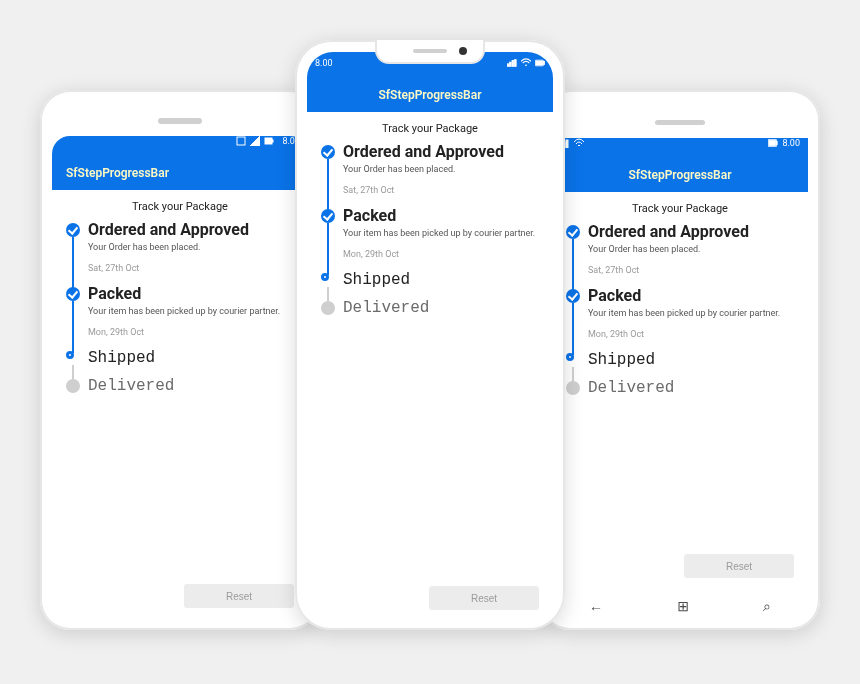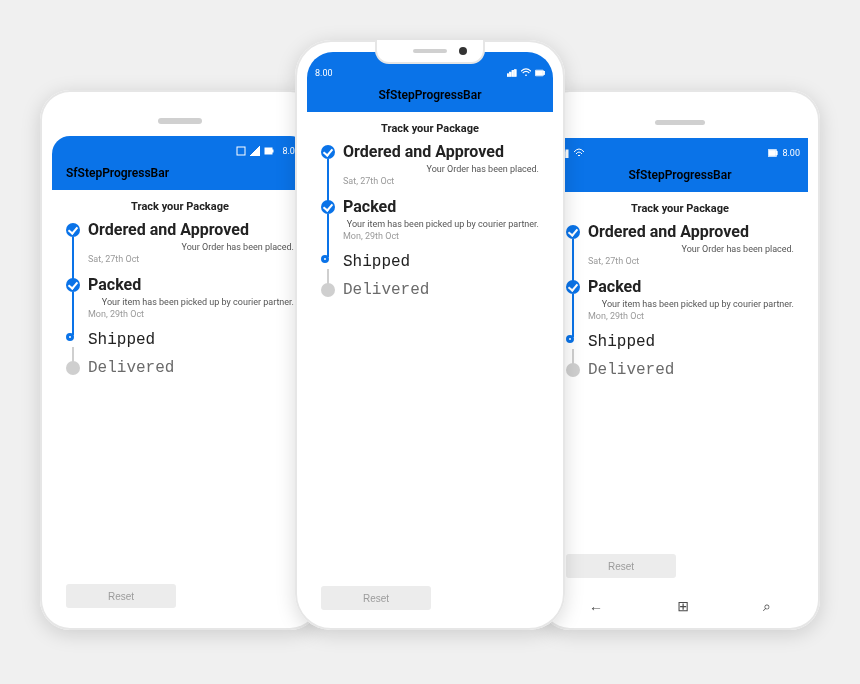--- a/index.html
+++ b/index.html
@@ -65,44 +65,44 @@
   
   .win-hw {
     position: absolute; bottom: 10px; left: 12px; right: 12px; height: 28px;
     display: flex; justify-content: space-around; align-items: center;
     color: #4a4a4a; font-size: 14px;
   }
 
   
   .statusbar {
     height: 20px; background: #0a73e8; color: #fff;
-    display: flex; align-items: flex-end; font-size: 9px; padding: 0 8px;
+    display: flex; align-items: flex-start; font-size: 9px; padding: 0 8px;
     flex: 0 0 auto;
   }
   .statusbar.android { justify-content: flex-end; gap: 4px; }
   .statusbar.ios { justify-content: space-between; height: 26px; padding-top: 6px; }
   .statusbar.windows { justify-content: space-between; }
   .statusbar .icons { display: flex; gap: 4px; align-items: center; }
   .statusbar svg { width: 10px; height: 10px; fill: #fff; stroke: #fff; }
 
   
   .appbar {
-    background: #0a73e8; color: #000000;
+    background: #0a73e8; color: #fef9c3;
     height: 34px; display: flex; align-items: center; justify-content: center;
     font-size: 12px; font-weight: 600; flex: 0 0 auto;
   }
   .appbar.left { justify-content: flex-start; padding-left: 14px; }
 
   
   .content {
     flex: 1 1 auto; display: flex; flex-direction: column; overflow: hidden;
     padding: 10px 14px 6px;
   }
   .page-title {
-    text-align: center; font-size: 11px; font-weight: 700; color: #222;
+    text-align: center; font-size: 11px; font-weight: 400; color: #222;
     margin-bottom: 10px;
   }
 
   .steps { flex: 1; position: relative; }
   .step {
     position: relative; padding-left: 22px; padding-bottom: 14px;
   }
   .step:last-child { padding-bottom: 0; }
   
   .step::before {
@@ -122,25 +122,25 @@
     content: ""; position: absolute; left: 4px; top: 2px;
     width: 4px; height: 7px; border: solid #fff; border-width: 0 2px 2px 0;
     transform: rotate(40deg);
   }
   .step.active .marker {
     background: #fff; border: 3px solid #0a73e8; width: 8px; height: 8px;
   }
   .step-title { font-size: 16px; font-weight: 700; color: #222; line-height: 14px; }
   .step.pending .step-title, .step.active .step-title { font-weight: 500; color: #6b6b6b; font-family: Liberation Mono, monospace; }
   .step.active .step-title { color: #222; }
-  .step-desc { font-size: 9px; color: #555; margin-top: 4px; line-height: 12px; text-align: right; }
-  .step-date { font-size: 9px; color: #9a9a9a; margin-top: 1px; }
+  .step-desc { font-size: 9px; color: #555; margin-top: 4px; line-height: 12px; }
+  .step-date { font-size: 9px; color: #9a9a9a; margin-top: 10px; }
 
   .reset-bar {
-    flex: 0 0 auto; display: flex; justify-content: flex-start; padding: 6px 0 2px;
+    flex: 0 0 auto; display: flex; justify-content: flex-end; padding: 6px 0 2px;
   }
   .reset-btn {
     background: #ececec; color: #9b9b9b; font-size: 10px;
     border: none; border-radius: 3px; width: 110px; height: 24px;
   }
 
 </style>
 </head>
 <body>
 

